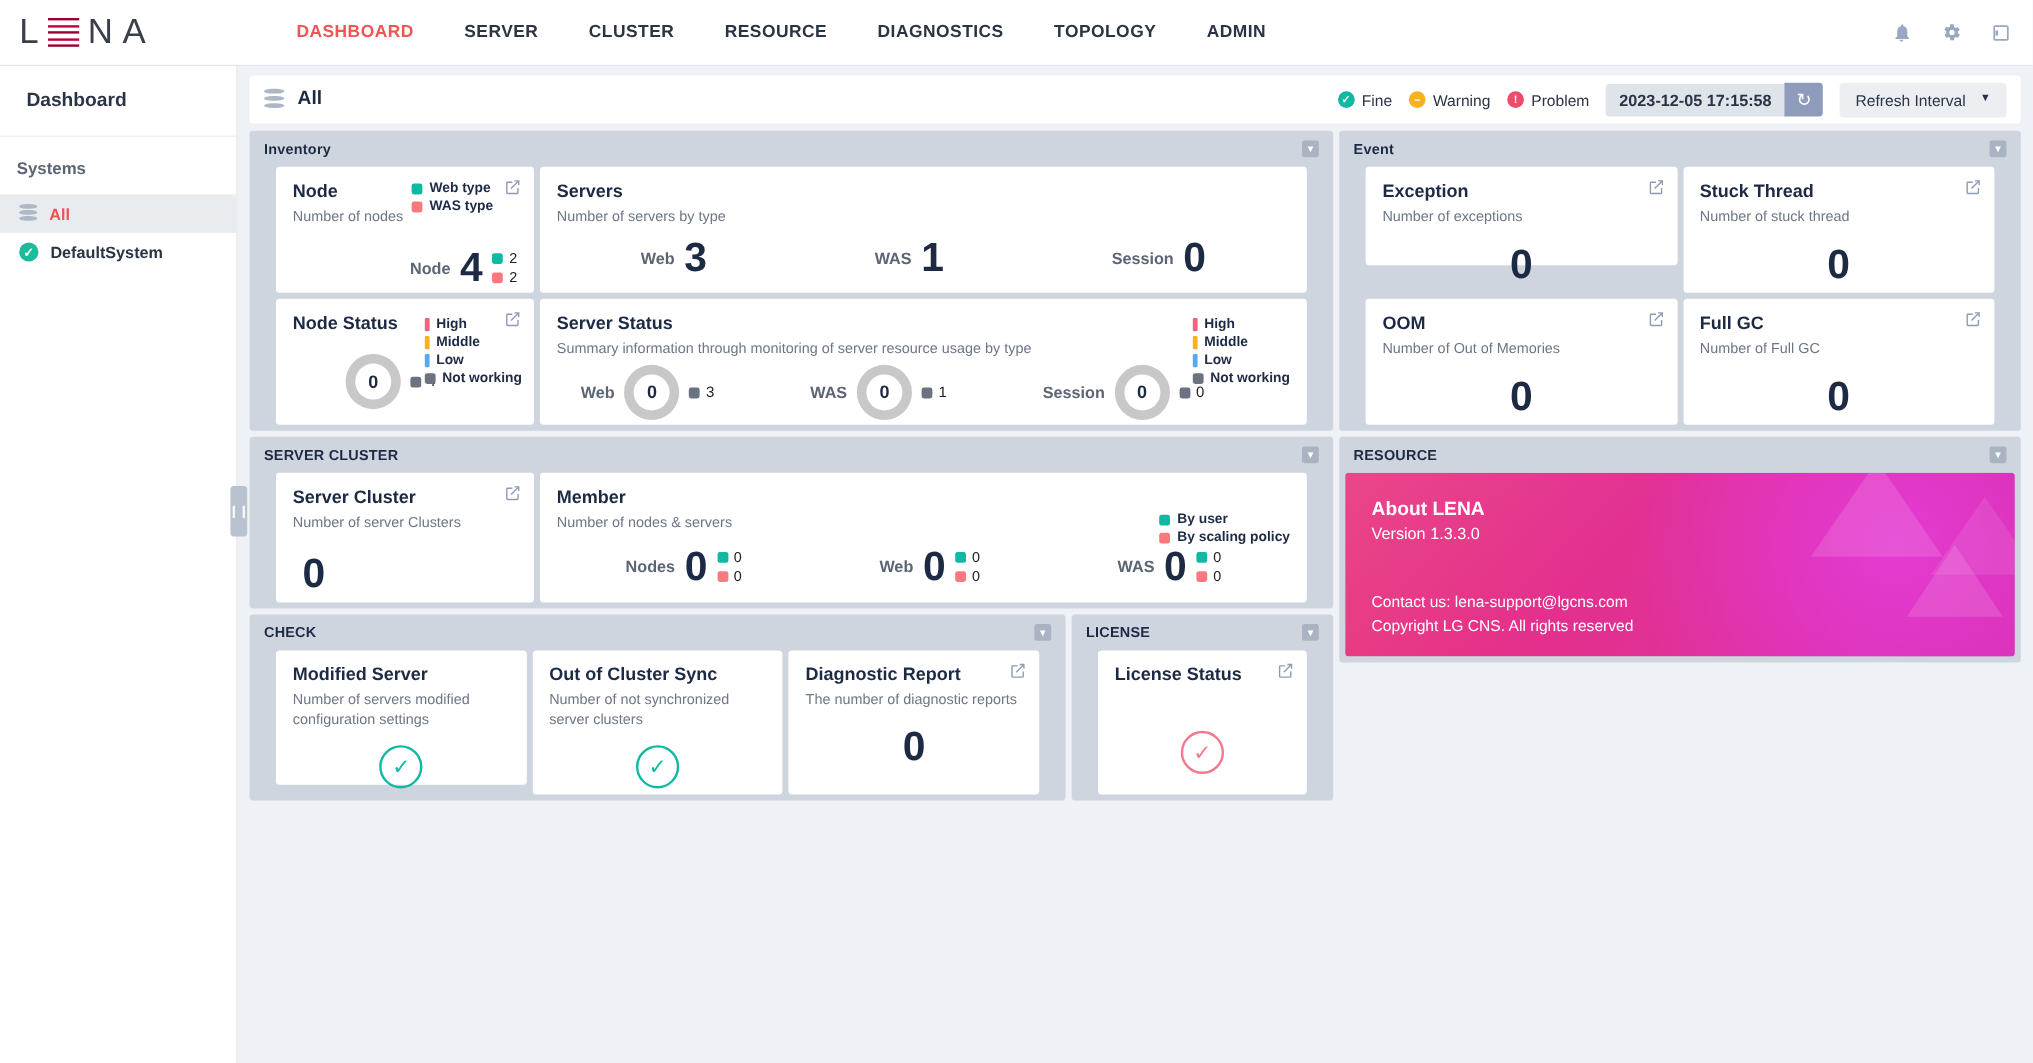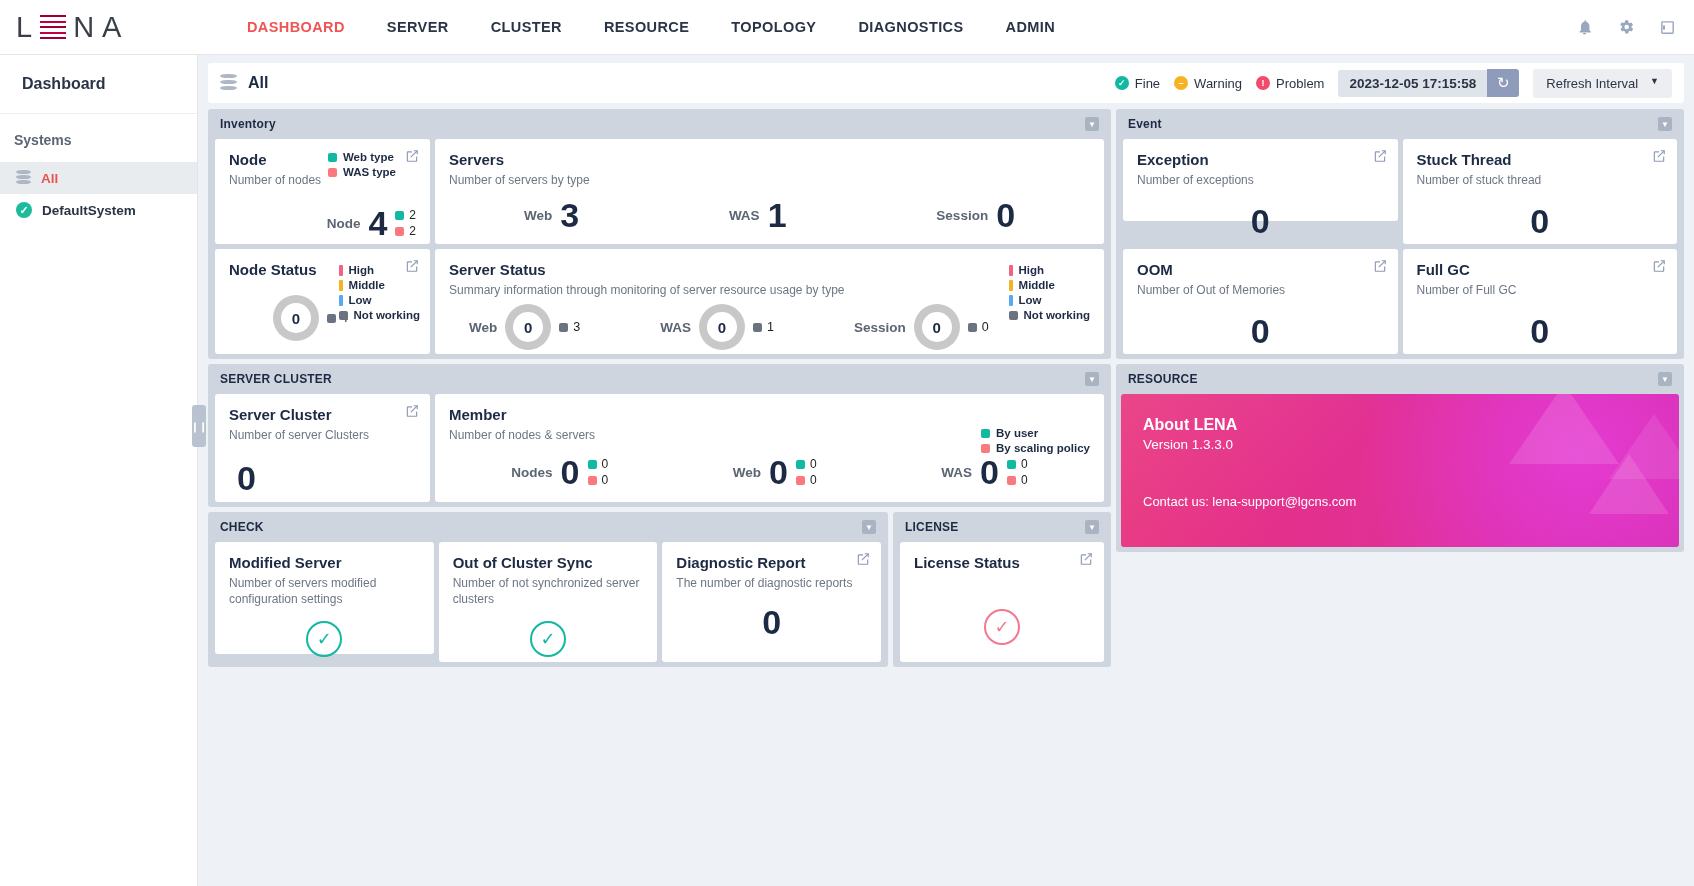--- a/index.html
+++ b/index.html
@@ -63,21 +63,21 @@
   .refresh-btn { background: #8f9bbb; color: #fff; width: 32px; height: 28px; display: flex; align-items: center; justify-content: center; border-radius: 0 3px 3px 0; cursor: pointer; font-size: 15px; }
   .ri { background: #eceef2; color: #2b3445; font-size: 13px; padding: 7px 13px; border-radius: 3px; display: flex; align-items: flex-start; gap: 12px; cursor: pointer; }
   
   .grid { display: flex; gap: 5px; margin-top: 6px; align-items: flex-start; }
   .col-left { width: 903px; flex: 0 0 903px; }
   .col-right { flex: 1; }
   .panel { background: #cfd5de; border-radius: 3px; margin-bottom: 5px; padding-bottom: 5px; }
   .panel-head { display: flex; align-items: center; justify-content: space-between; height: 30px; padding: 0 12px; }
   .panel-title { font-size: 12px; font-weight: bold; color: #1d2a44; letter-spacing: .2px; }
   .pbtn { width: 14px; height: 14px; background: #aab3c1; color: #fff; font-size: 8px; display: flex; align-items: center; justify-content: center; border-radius: 2px; cursor: pointer; }
-  .cards { display: flex; gap: 5px; padding: 0 7px; }
+  .cards { display: flex; gap: 5px; padding: 0 22px; }
   .card { background: #fff; border-radius: 3px; padding: 12px 14px 10px 14px; position: relative; }
   .card .ctitle { font-size: 15px; font-weight: bold; color: #1d2a44; }
   .card .cdesc { font-size: 12px; color: #6d7685; margin-top: 4px; line-height: 1.35; }
   .ext { position: absolute; top: 10px; right: 11px; color: #8d9bb3; cursor: pointer; }
   .legend-col { position: absolute; top: 11px; right: 34px; }
   .legend-col.nooff { right: 14px; }
   .lrow { display: flex; align-items: center; gap: 6px; font-size: 11.5px; font-weight: bold; color: #1d2a44; line-height: 15px; margin-left: 48px; }
   .sq { width: 9px; height: 9px; border-radius: 2px; display: inline-block; }
   .bar { width: 4px; height: 11px; border-radius: 1px; display: inline-block; }
   .metrics { display: flex; align-items: flex-end; justify-content: space-around; margin-top: 14px; }
@@ -122,22 +122,22 @@
         <i></i>
       </span>
     <span class="ch">N</span>
     <span class="ch">A</span>
   </div>
   <div class="nav">
     <a class="active">DASHBOARD</a>
     <a>SERVER</a>
     <a>CLUSTER</a>
     <a>RESOURCE</a>
+    <a>DIAGNOSTICS</a>
     <a>TOPOLOGY</a>
-    <a>DIAGNOSTICS</a>
     <a>ADMIN</a>
   </div>
   <div class="topicons">
     <span class="ic">
       <svg width="17" height="17" viewBox="0 0 24 24" fill="currentColor">
           <path d="M12 22a2.2 2.2 0 0 0 2.2-2.2H9.8A2.2 2.2 0 0 0 12 22zm7-6v-5.5c0-3.2-1.8-5.9-4.8-6.6V3a1.2 1.2 0 1 0-2.4 0v.9C8.8 4.6 7 7.3 7 10.5V16l-2 2v1h16v-1l-2-2z"></path>
         </svg>
     </span>
     <span class="ic">
       <svg width="18" height="18" viewBox="0 0 24 24" fill="currentColor">
@@ -573,18 +573,19 @@
             <span class="panel-title">RESOURCE</span>
             <span class="pbtn">▼</span>
           </div>
           <div class="about">
             <span class="tri" style="border-width:0 55px 80px 55px;top:-10px;right:60px"></span>
             <span class="tri" style="border-width:0 40px 60px 40px;top:60px;right:10px"></span>
             <span class="tri" style="border-width:0 45px 65px 45px;top:20px;right:-20px;opacity:.09"></span>
             <h3>About LENA</h3>
             <div class="ver">Version 1.3.3.0</div>
             <div class="ct">Contact us: lena-support@lgcns.com</div>
+            <div style="font-size:13px;line-height:1.5">Copyright LG CNS. All rights reserved</div>
           </div>
         </div>
       </div>
     </div>
   </div>
 </div>
 
 </body></html>

